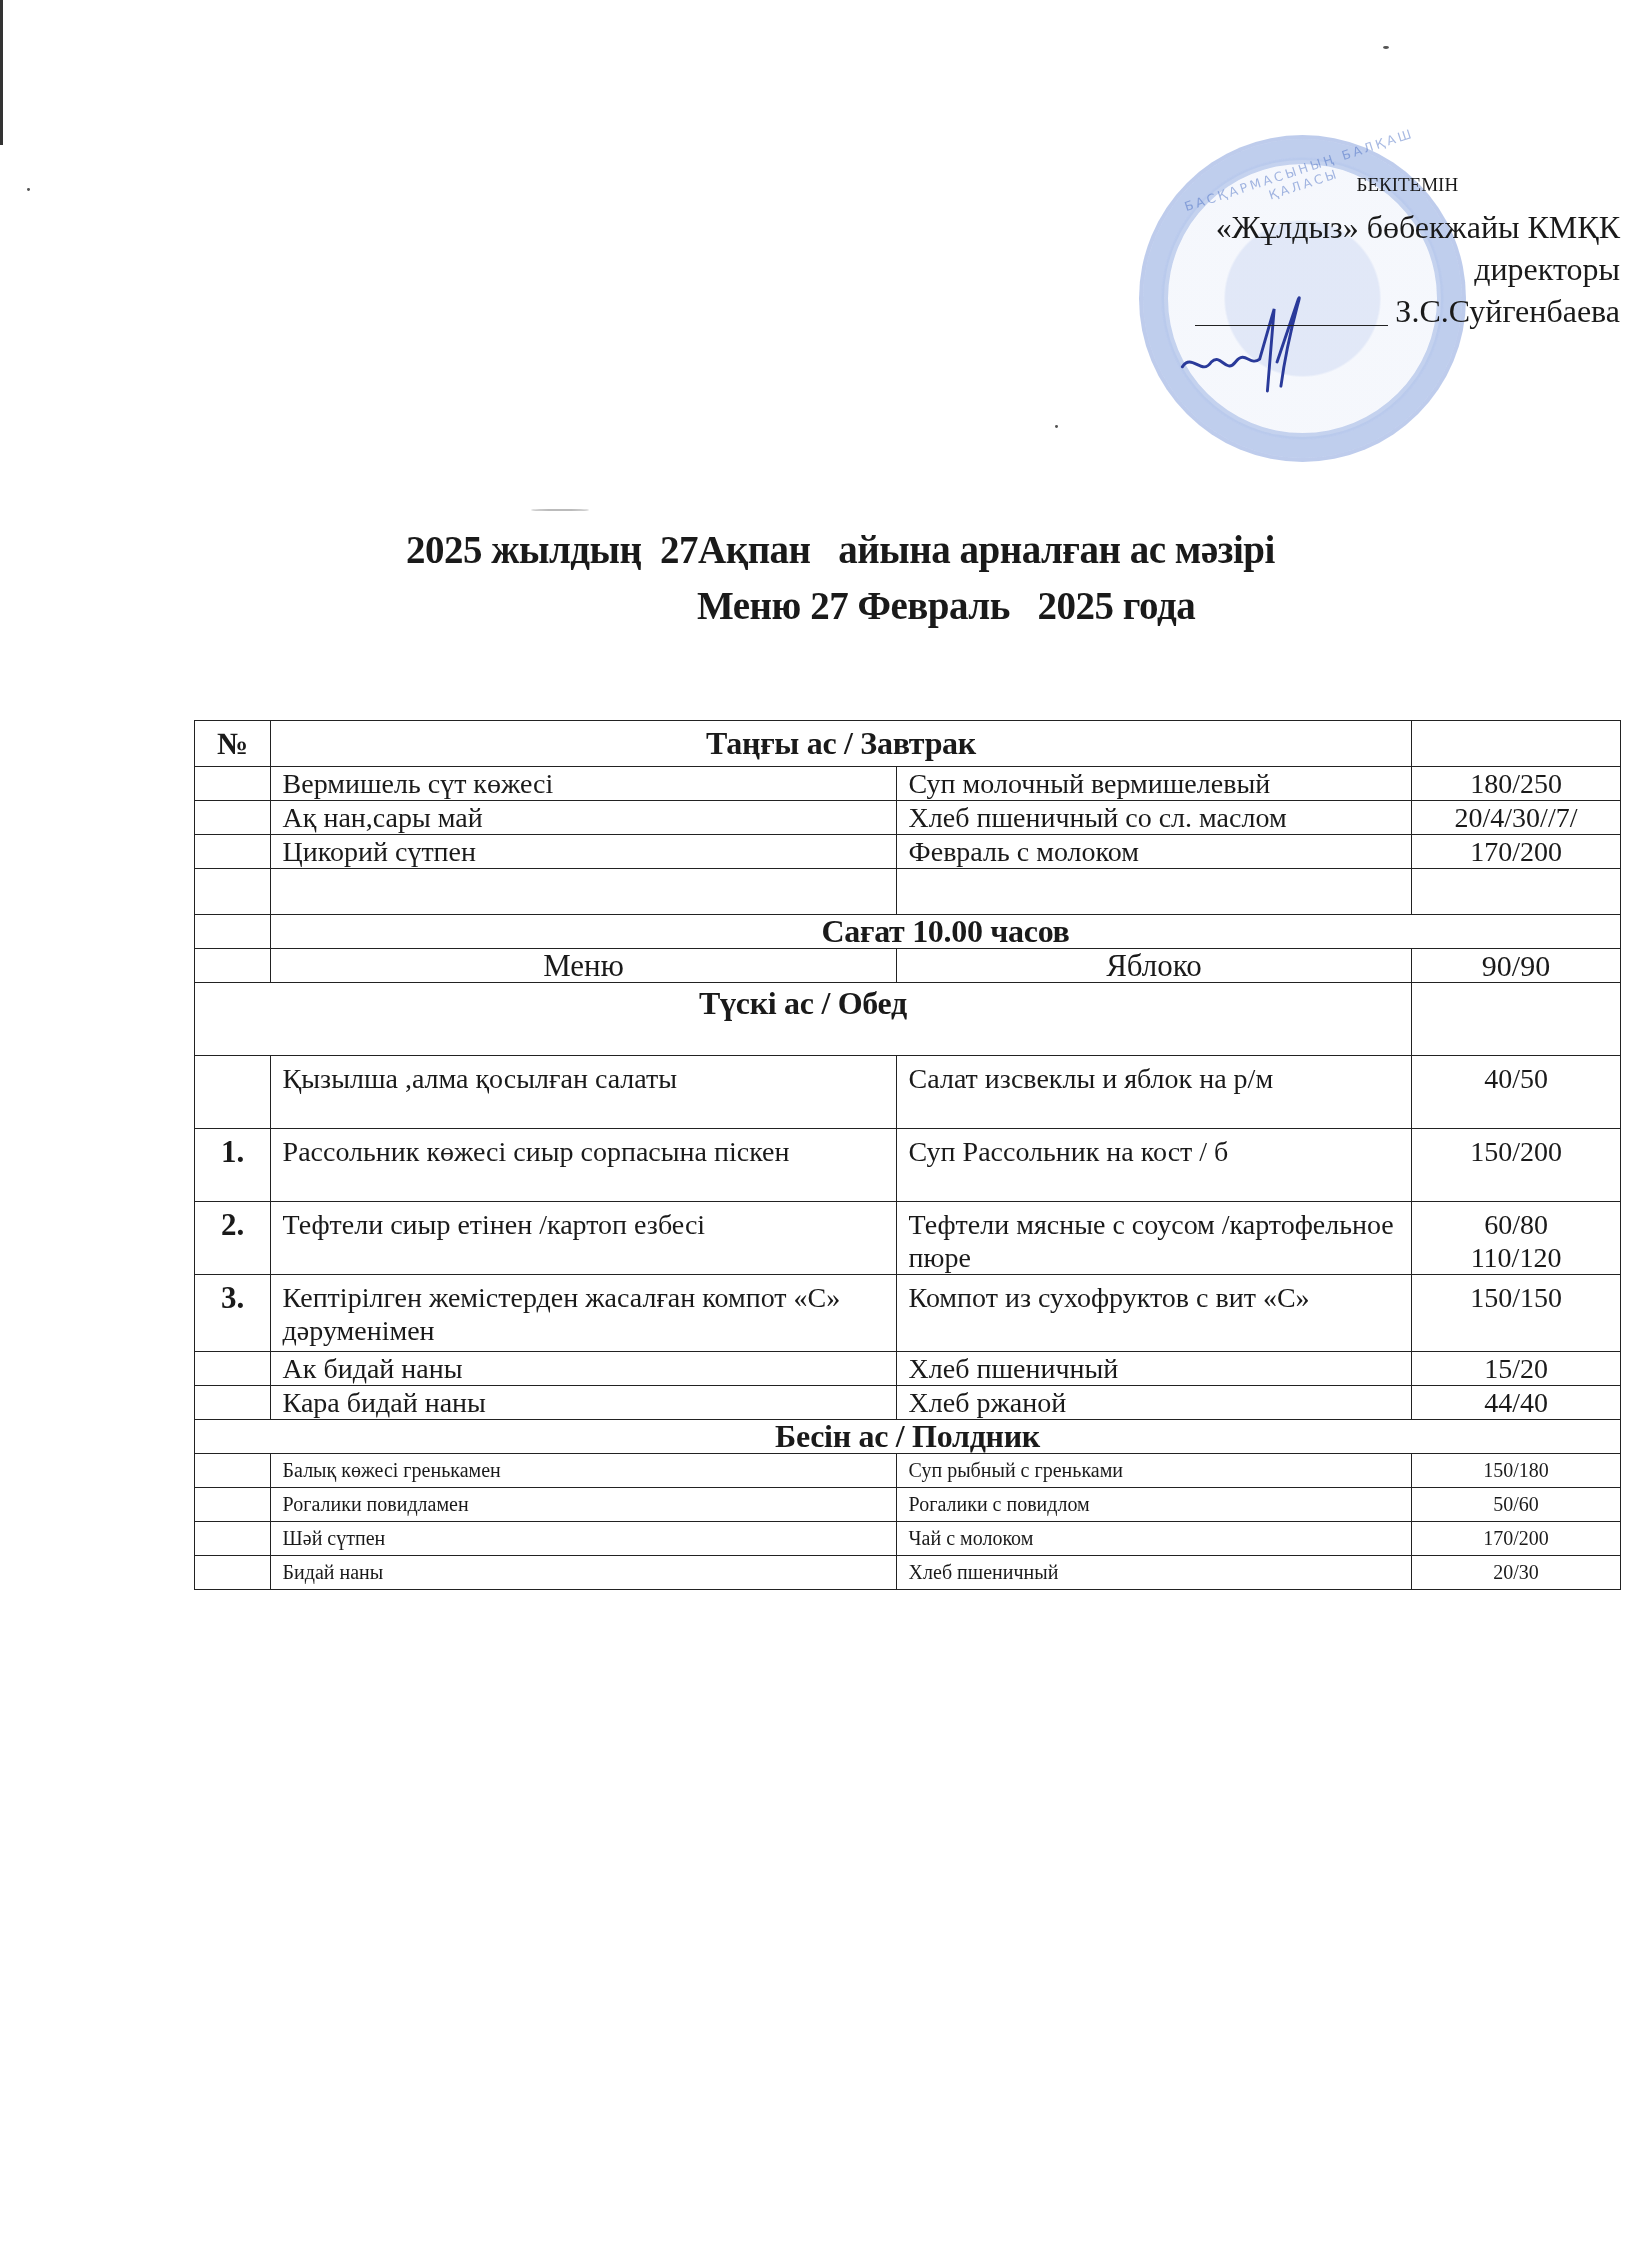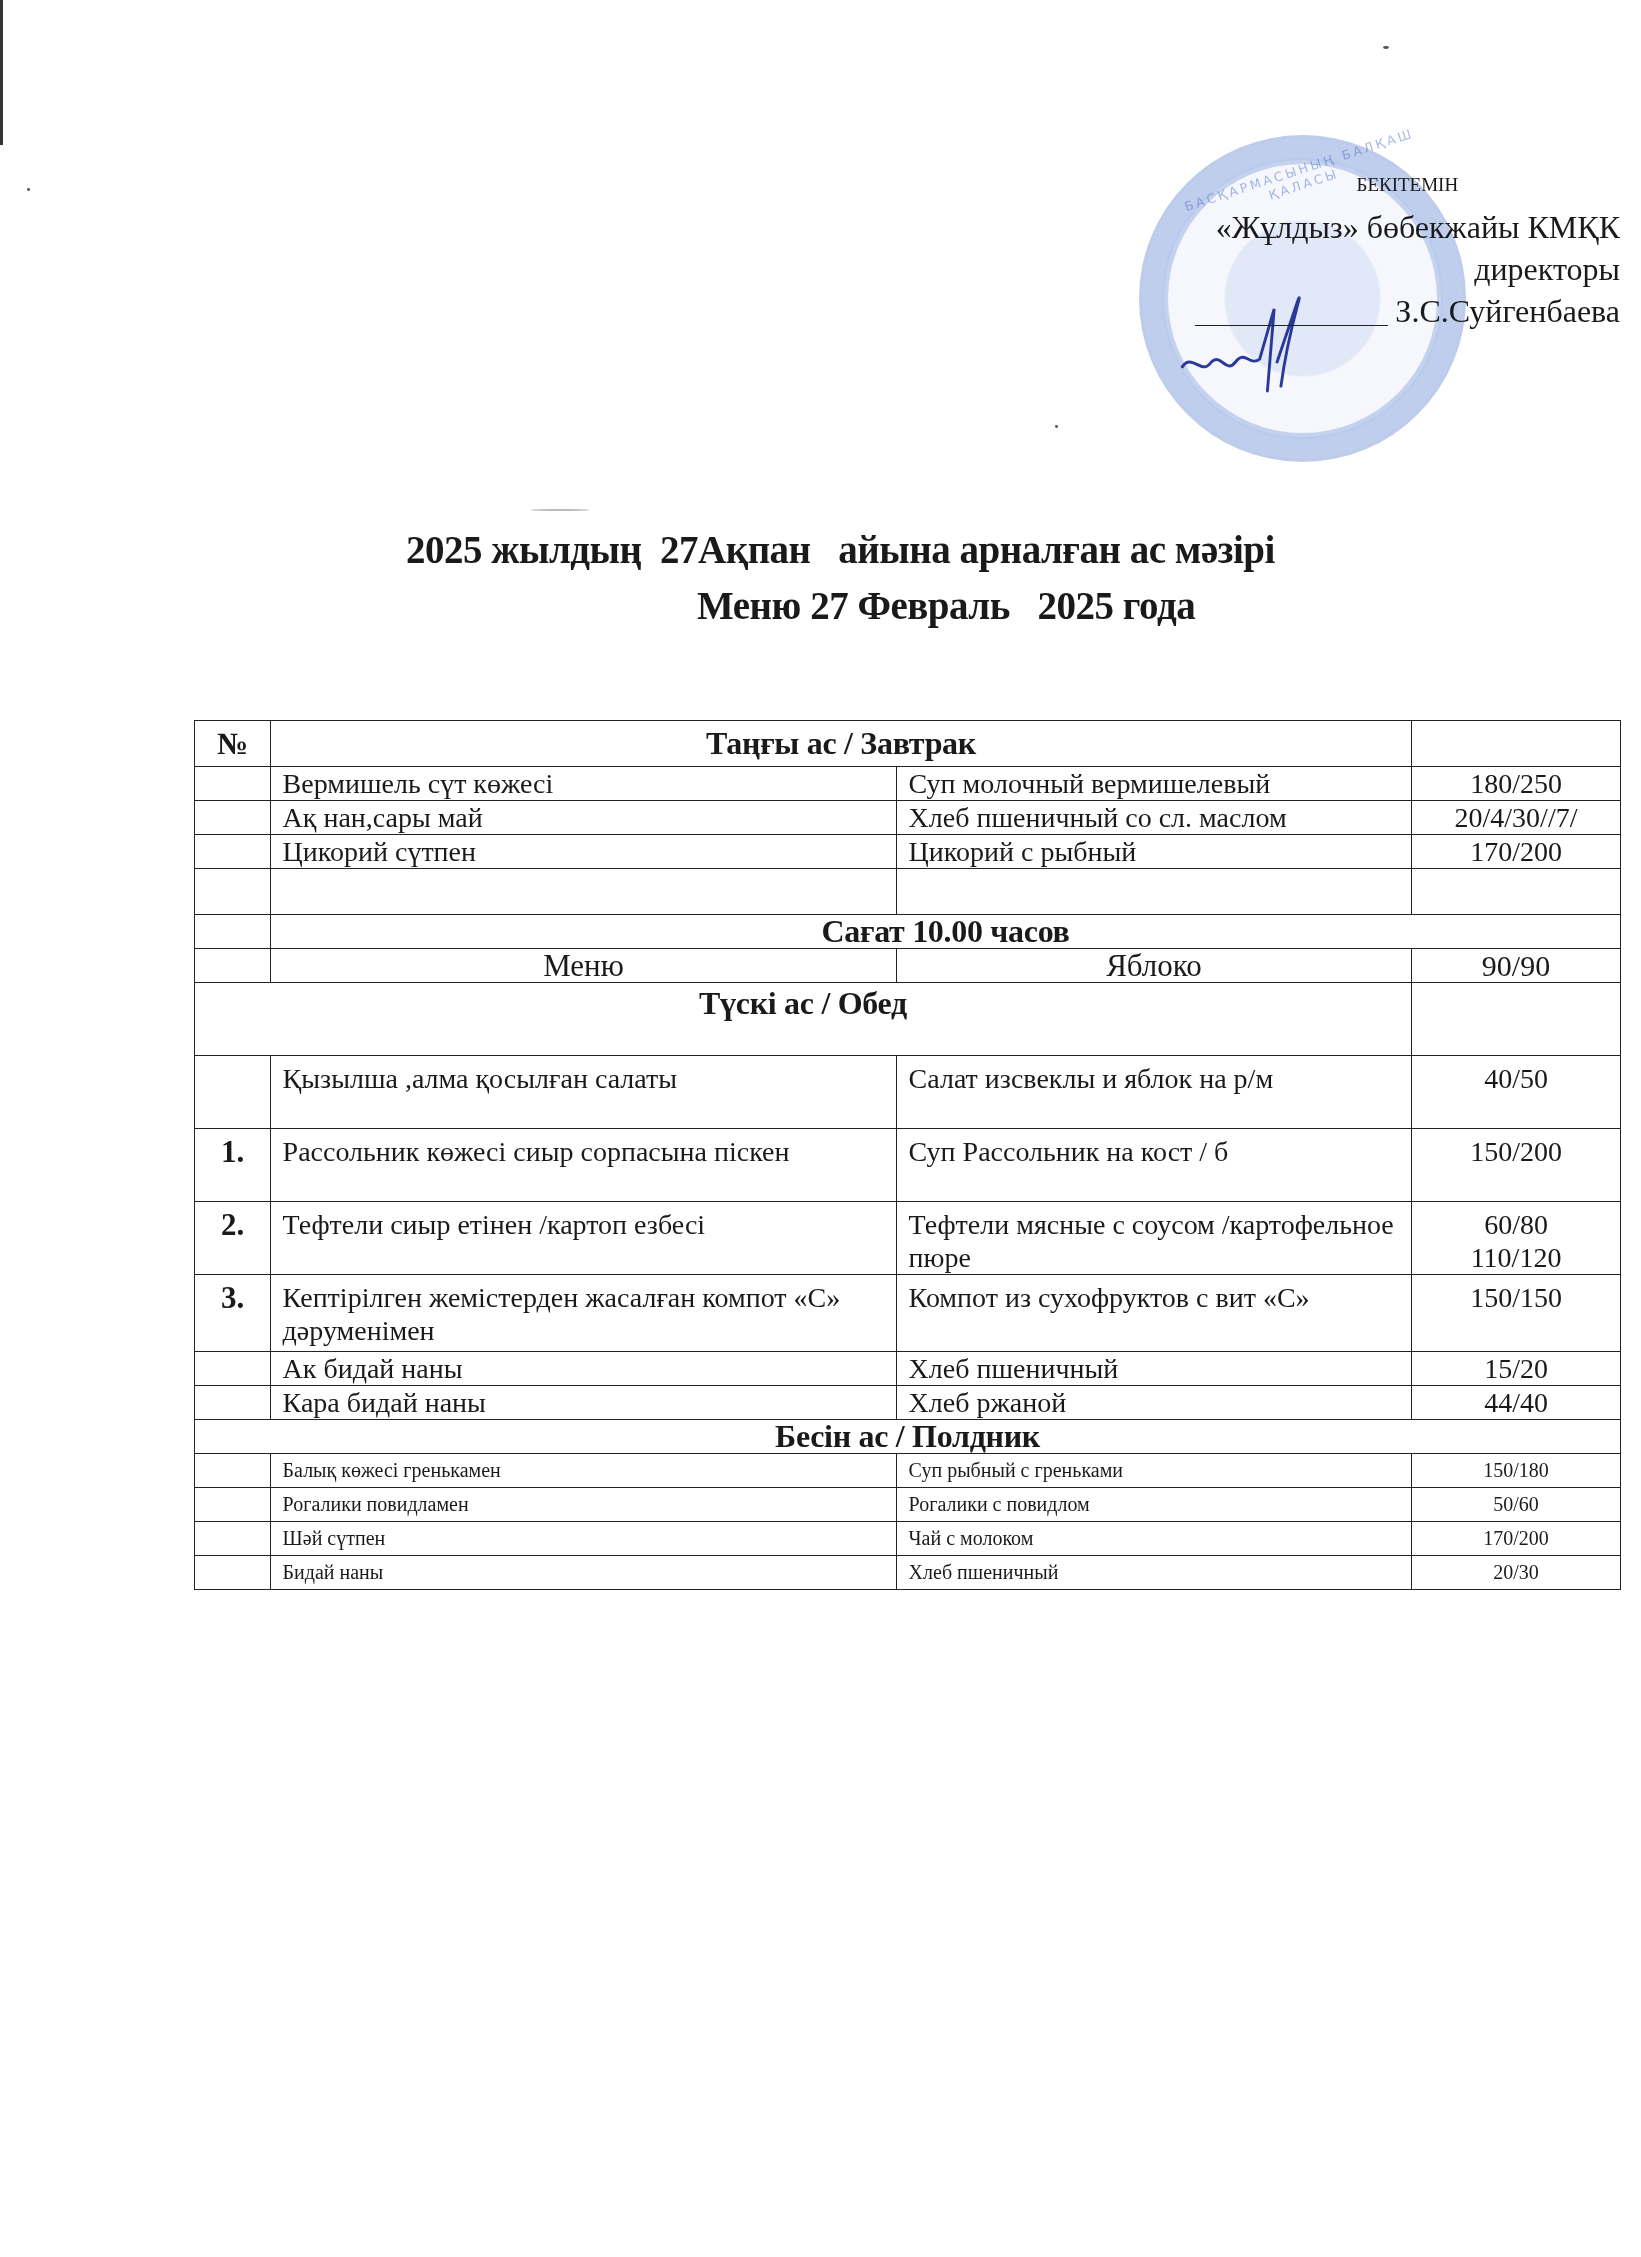--- a/index.html
+++ b/index.html
@@ -94,21 +94,21 @@
   </tr>
   <tr class="h-45">
     <td class="num"></td>
     <td>Ақ нан,сары май</td>
     <td>Хлеб пшеничный со сл. маслом</td>
     <td class="qty">20/4/30//7/</td>
   </tr>
   <tr class="h-45">
     <td class="num"></td>
     <td>Цикорий   сүтпен</td>
-    <td>Цикорий   с рыбный</td>
+    <td>Февраль   с молоком</td>
     <td class="qty">170/200</td>
   </tr>
   <tr class="h-48">
     <td class="num"></td>
     <td></td>
     <td></td>
     <td class="qty"></td>
   </tr>
 
   <tr class="sec h-45">

